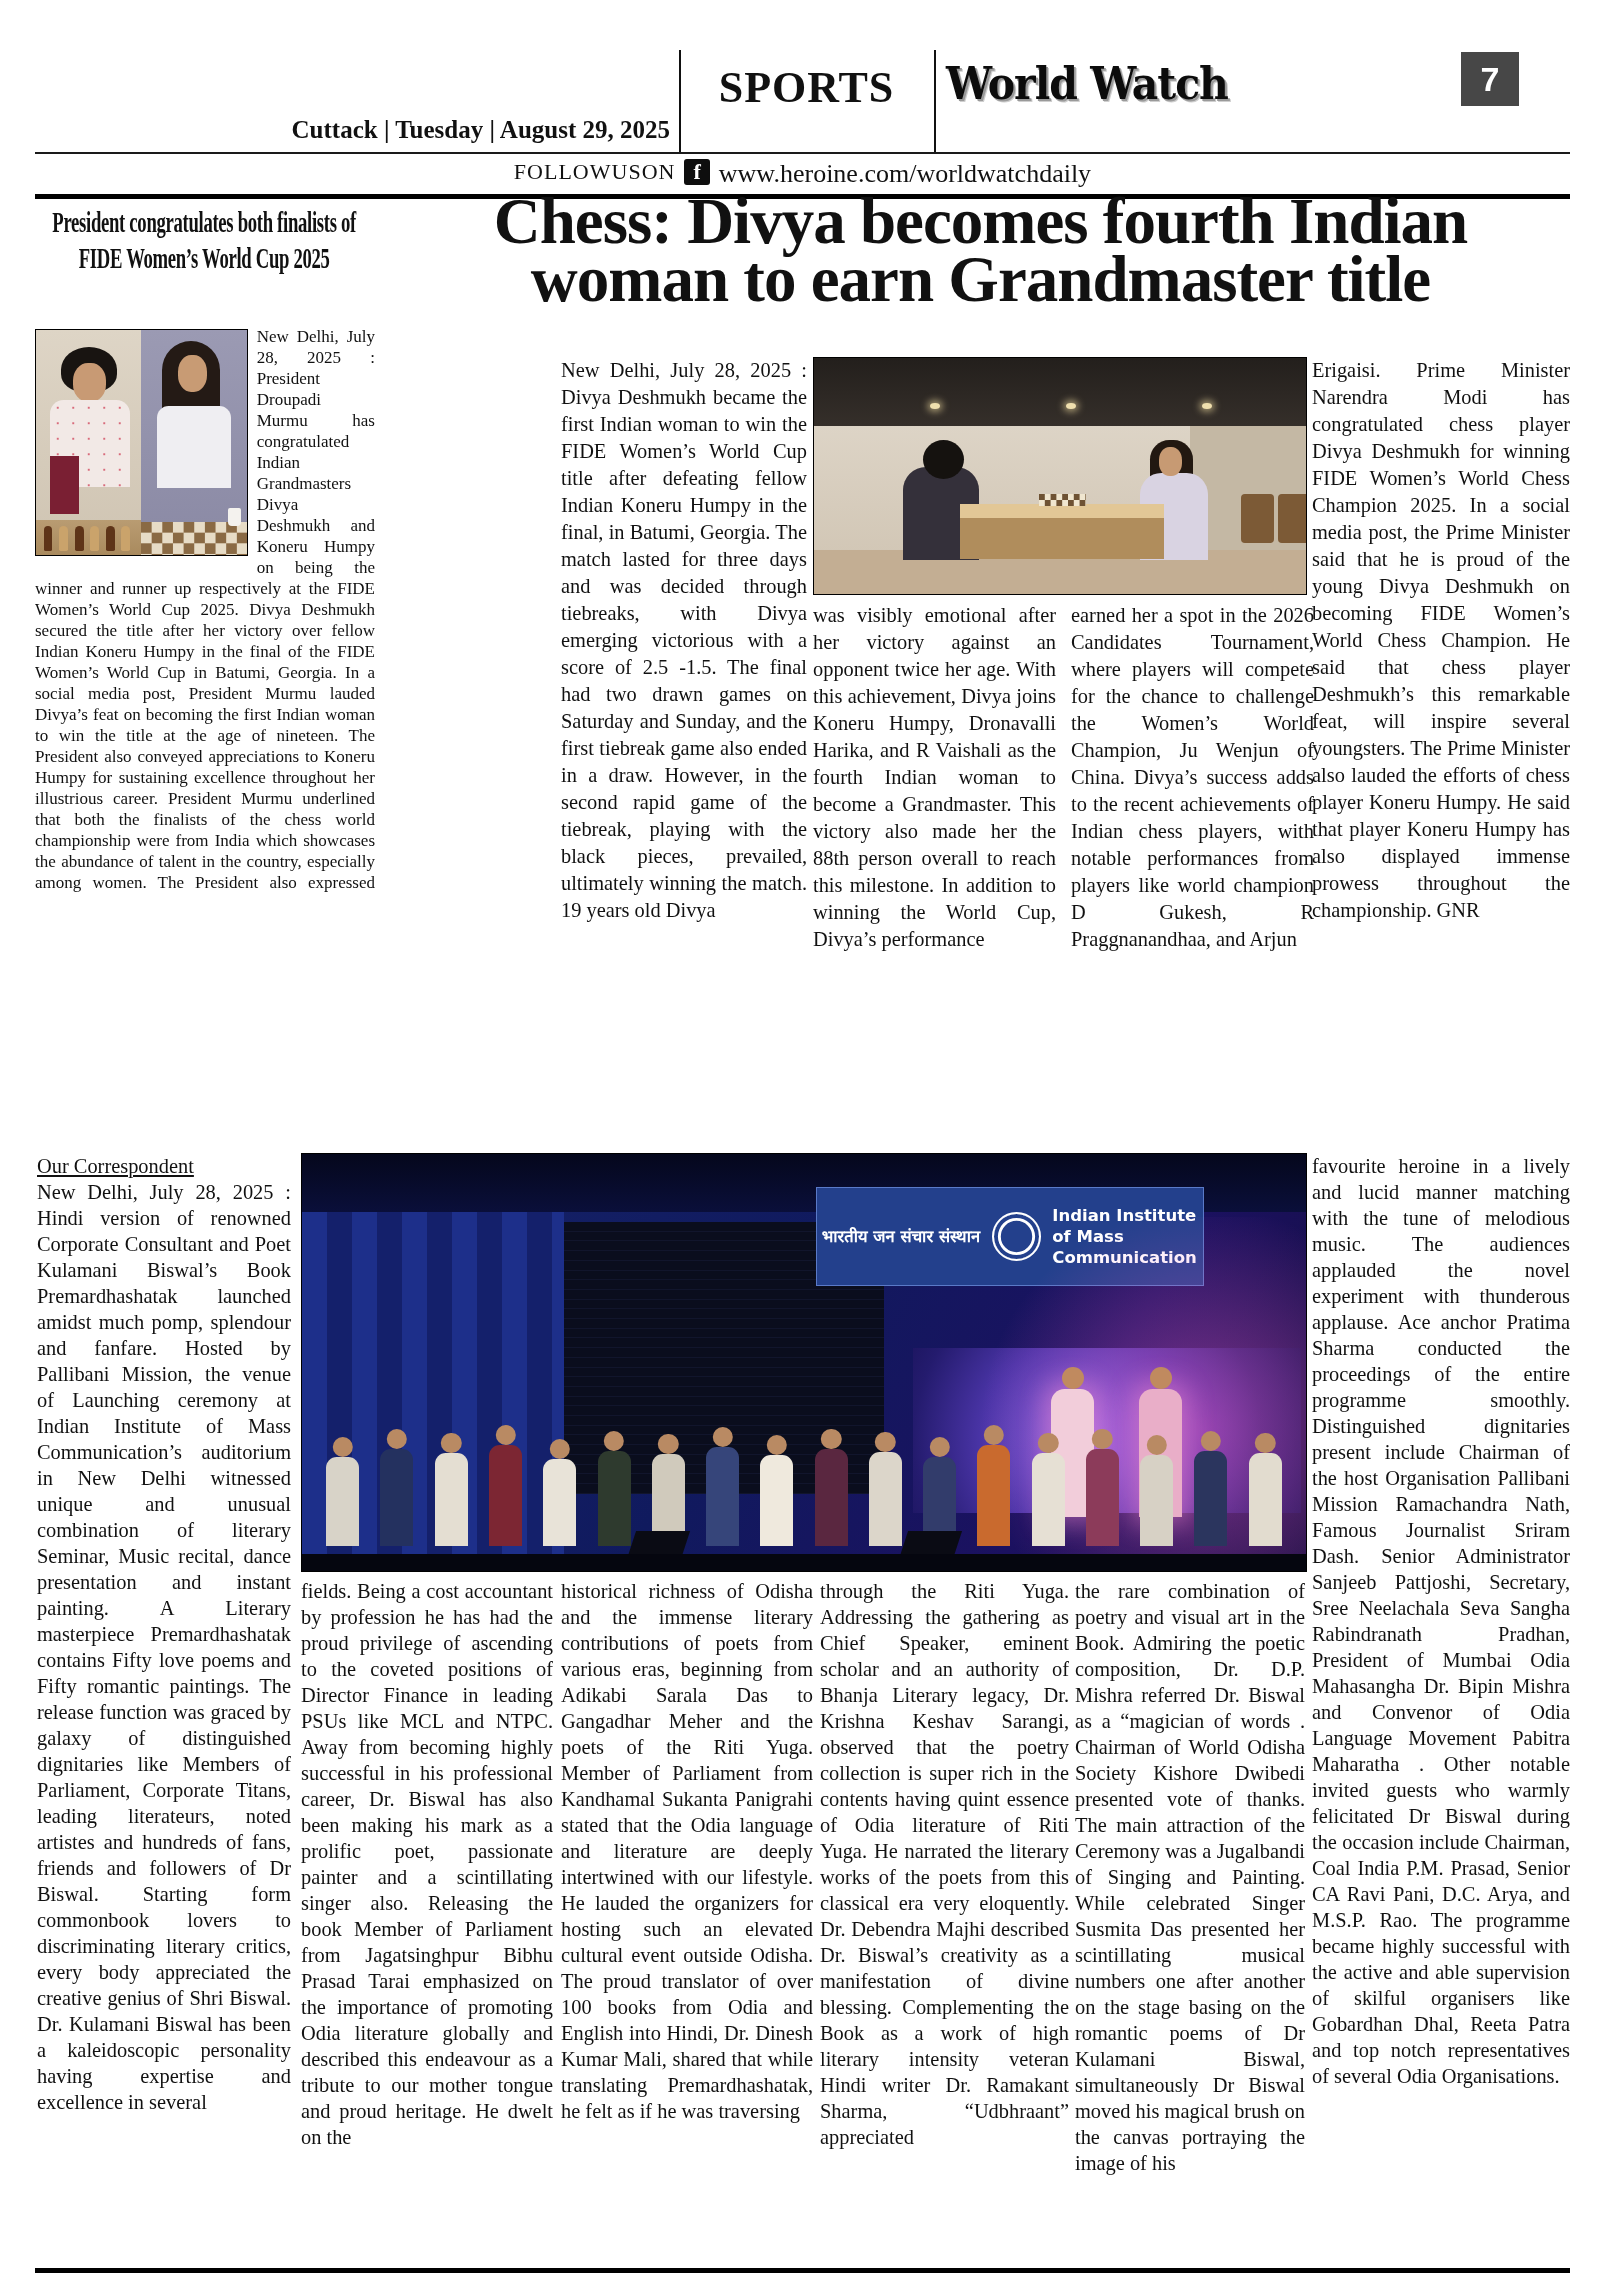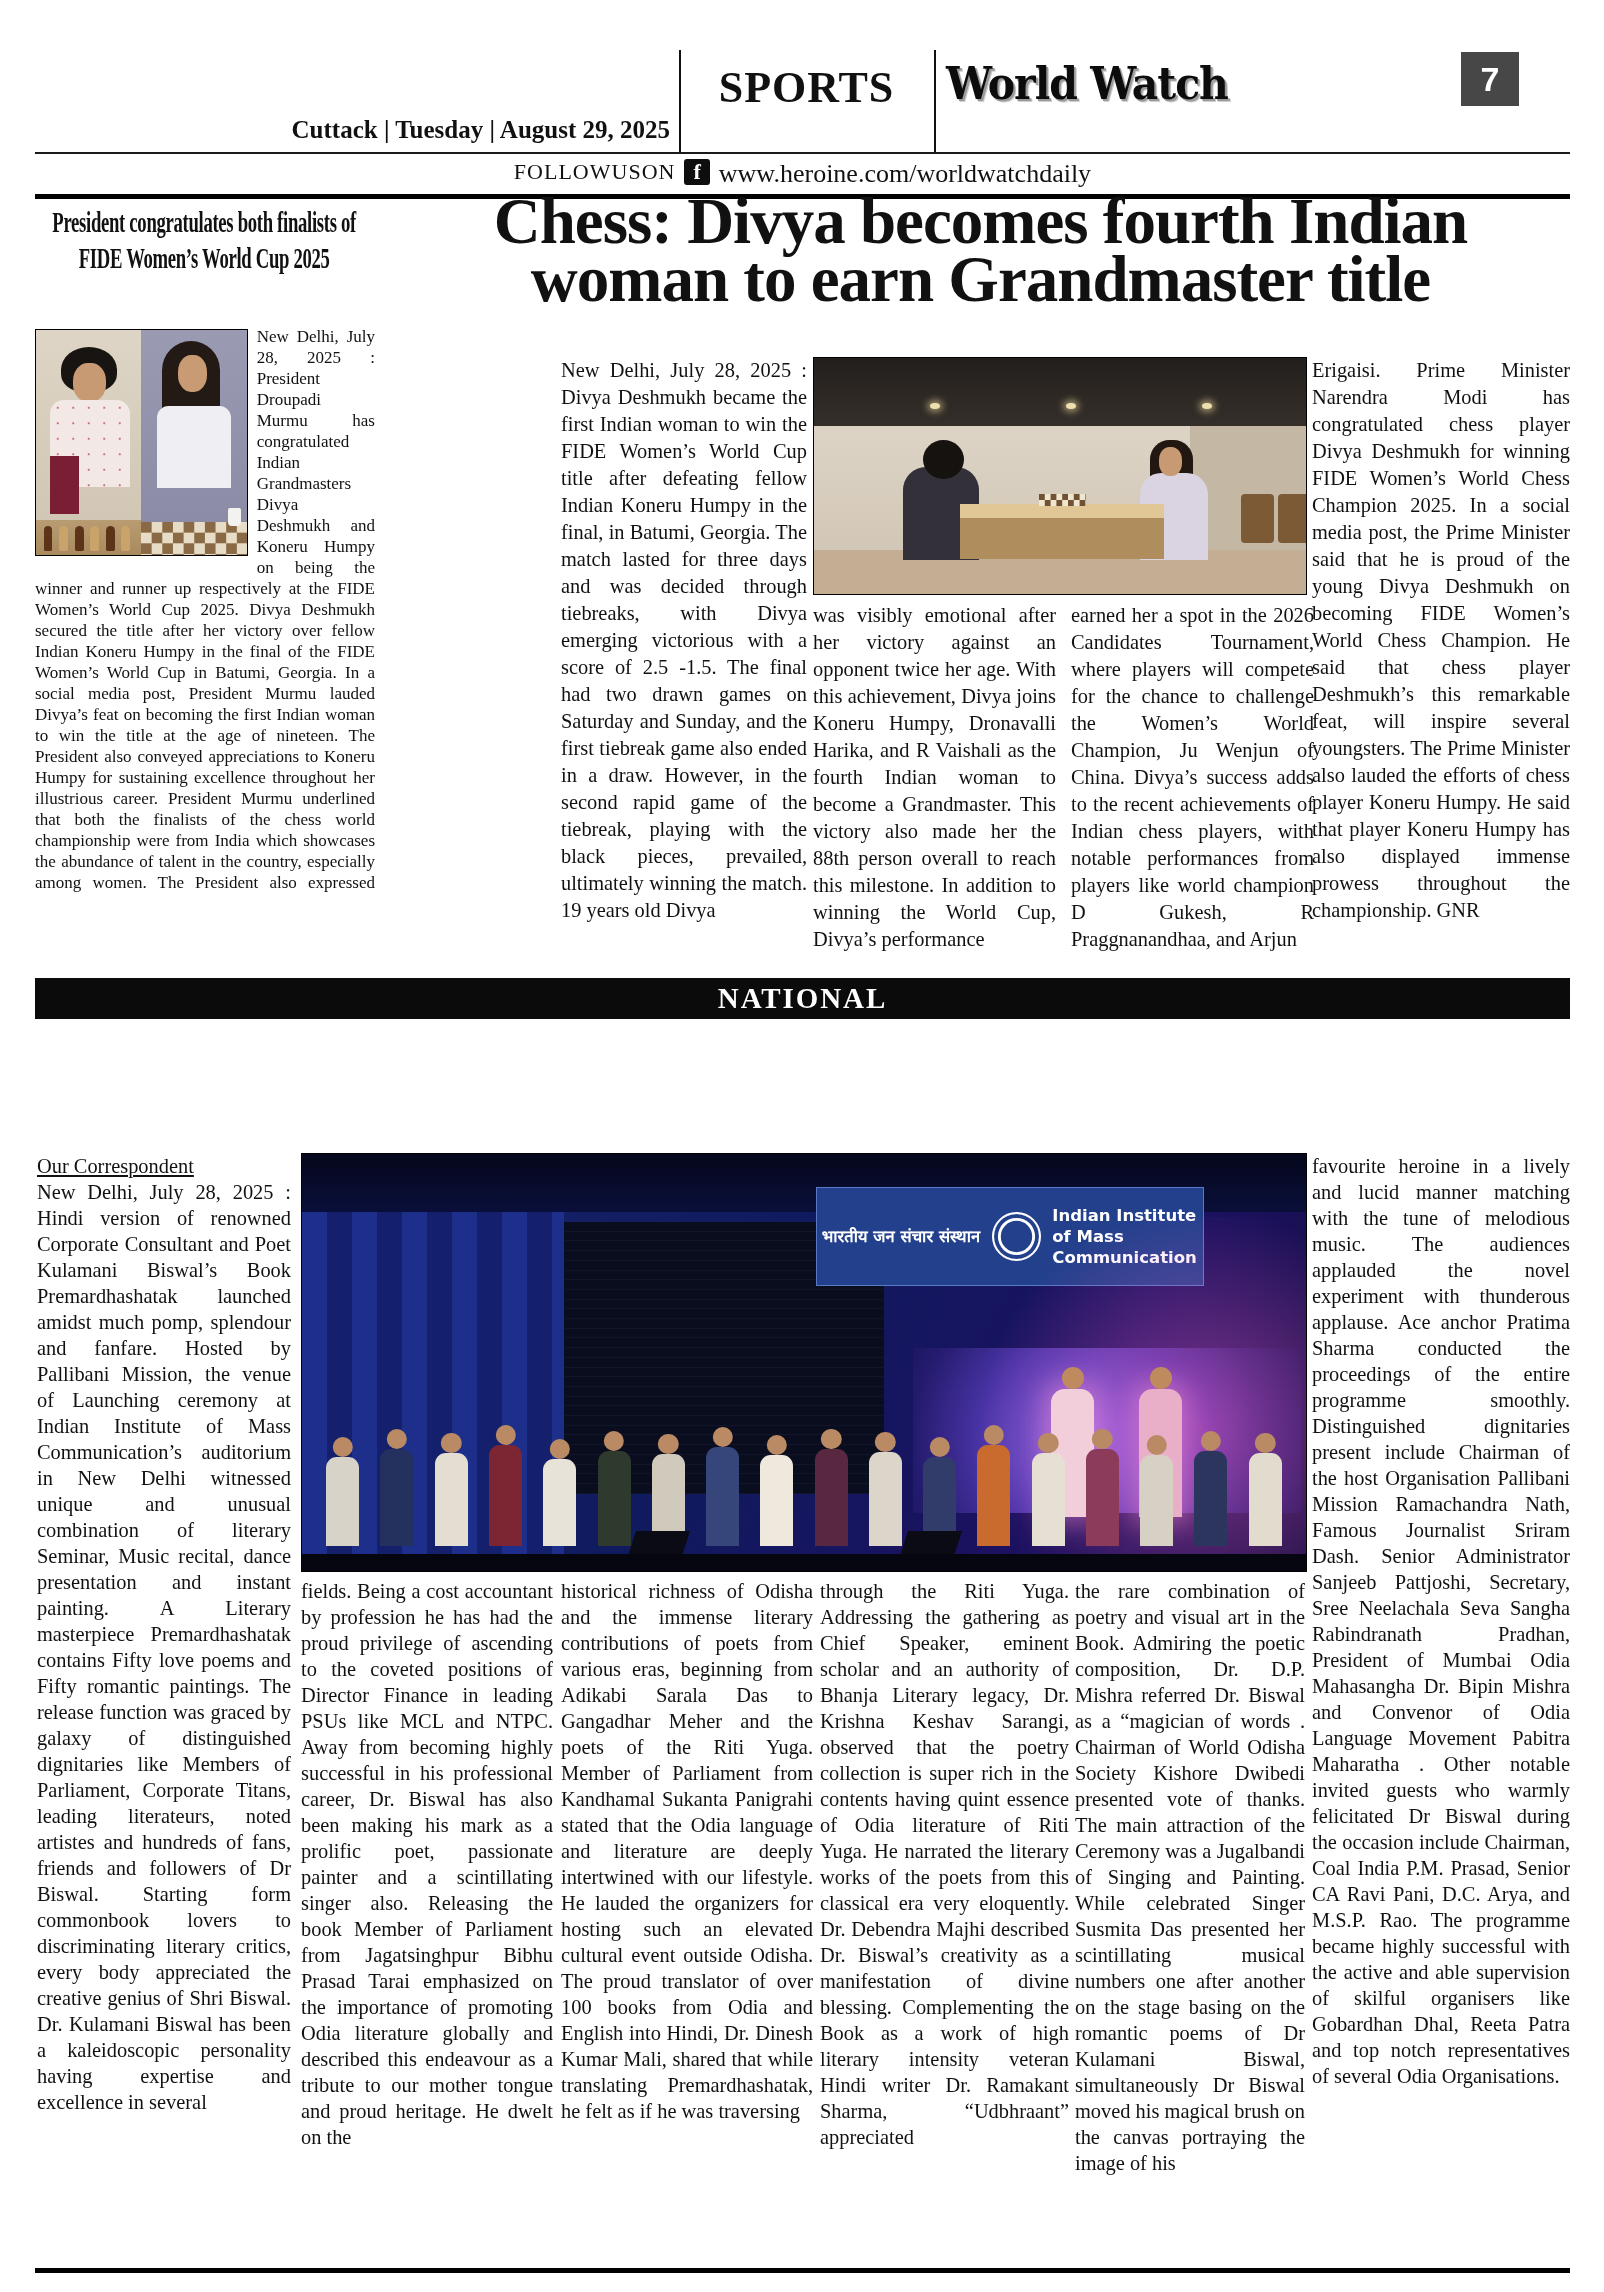--- a/index.html
+++ b/index.html
@@ -199,21 +199,20 @@
     <div class="cp-p2-hair"></div>
     <div class="cp-p2-body"></div>
     <div class="cp-p2-face"></div>
     <div class="cp-table"></div>
     <div class="cp-board"></div>
   </div>
   <div class="abs body-col ca-col2">was visibly emotional after her victory against an opponent twice her age. With this achievement, Divya joins Koneru Humpy, Dronavalli Harika, and R Vaishali as the fourth Indian woman to become a Grandmaster. This victory also made her the 88th person overall to reach this milestone. In addition to winning the World Cup, Divya’s performance</div>
   <div class="abs body-col ca-col3">earned her a spot in the 2026 Candidates Tournament, where players will compete for the chance to challenge the Women’s World Champion, Ju Wenjun of China. Divya’s success adds to the recent achievements of Indian chess players, with notable performances from players like world champion D Gukesh, R Praggnanandhaa, and Arjun</div>
   <div class="abs body-col ca-col4">Erigaisi. Prime Minister Narendra Modi has congratulated chess player Divya Deshmukh for winning FIDE Women’s World Chess Champion 2025. In a social media post, the Prime Minister said that he is proud of the young Divya Deshmukh on becoming FIDE Women’s World Chess Champion. He said that chess player Deshmukh’s this remarkable feat, will inspire several youngsters. The Prime Minister also lauded the efforts of chess player Koneru Humpy. He said that player Koneru Humpy has also displayed immense prowess throughout the championship. GNR</div>
 
-  <div class="abs national">NATIONAL</div>
 
   <div class="abs ba-colbody ba-col1">
     <div class="ba-byline">Our Correspondent</div>
     <span>New Delhi, July 28, 2025 : Hindi version of renowned Corporate Consultant and Poet Kulamani Biswal’s Book Premardhashatak launched amidst much pomp, splendour and fanfare. Hosted by Pallibani Mission, the venue of Launching ceremony at Indian Institute of Mass Communication’s auditorium in New Delhi witnessed unique and unusual combination of literary Seminar, Music recital, dance presentation and instant painting. A Literary masterpiece Premardhashatak contains Fifty love poems and Fifty romantic paintings. The release function was graced by galaxy of distinguished dignitaries like Members of Parliament, Corporate Titans, leading literateurs, noted artistes and hundreds of fans, friends and followers of Dr Biswal. Starting form commonbook lovers to discriminating literary critics, every body appreciated the creative genius of Shri Biswal. Dr. Kulamani Biswal has been a kaleidoscopic personality having expertise and excellence in several</span>
   </div>
 
   <div class="abs ba-photo">
     <div class="bp-curtain"></div>
     <div class="bp-truss"></div>
     <div class="bp-ledwall"></div>

